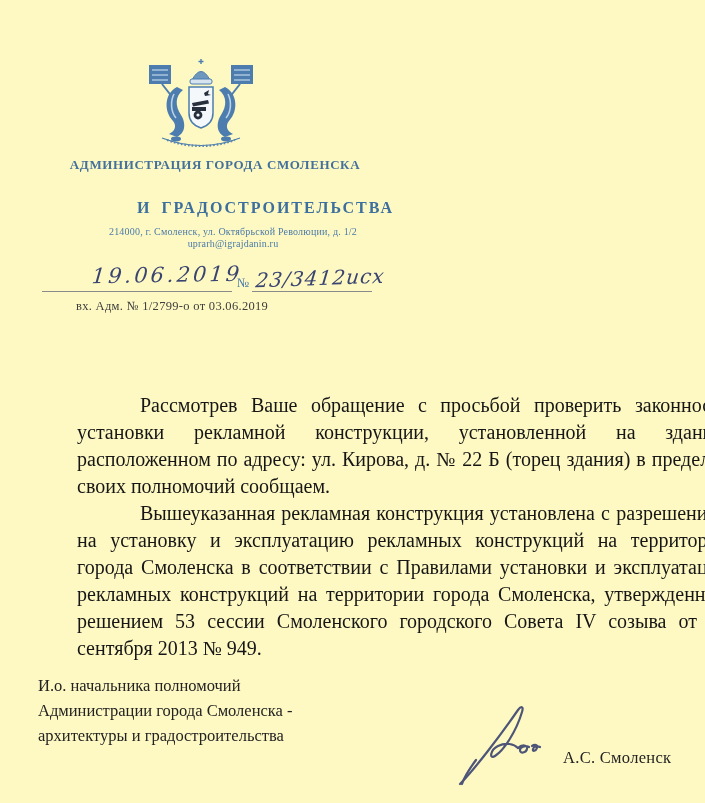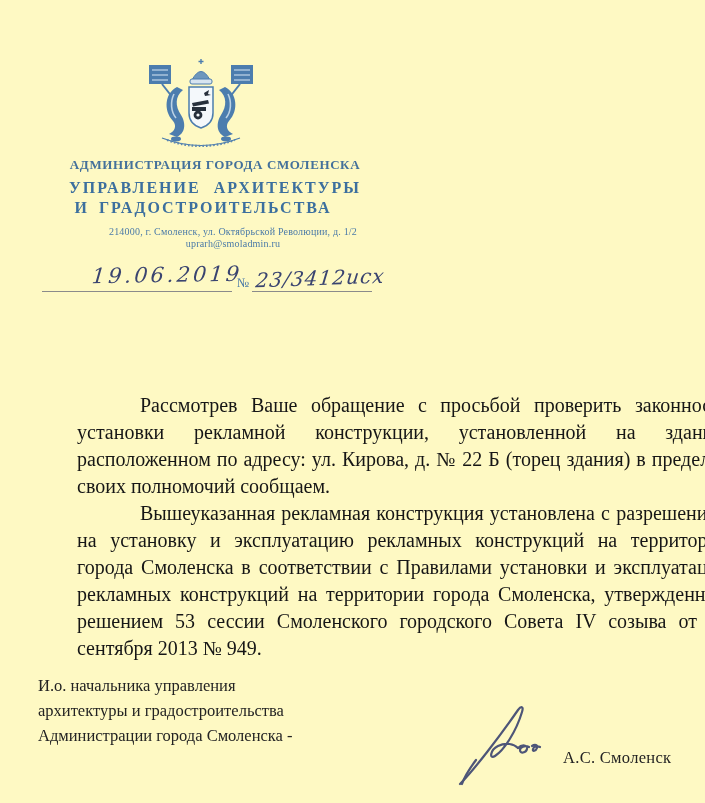--- a/index.html
+++ b/index.html
@@ -17,21 +17,21 @@
   .org-name{
     position:absolute;left:30px;top:157px;width:370px;
     text-align:center;font-weight:bold;font-size:13px;letter-spacing:.6px;
     color:#44719b;
   }
   .dept-1{
     position:absolute;left:30px;top:179px;width:370px;text-align:center;
     font-weight:bold;font-size:16px;letter-spacing:2px;word-spacing:7px;color:#3c6f9e;
   }
   .dept-2{
-    position:absolute;left:18px;top:199px;width:370px;text-align:center;
+    position:absolute;left:24px;top:199px;width:370px;text-align:right;
     font-weight:bold;font-size:16px;letter-spacing:2px;word-spacing:4px;color:#3c6f9e;
   }
   .lh-small{
     position:absolute;left:48px;width:370px;text-align:center;
     font-size:10px;color:#4a7aa8;letter-spacing:.2px;
   }
   .lh-address{top:226px;}
   .lh-email{top:238px;}
   .lh-phone{top:250px;}
   
@@ -109,43 +109,43 @@
     <circle cx="52" cy="57" r="1.6" fill="#f4f8fb"></circle>
 
     <ellipse cx="30" cy="81" rx="5" ry="2.4" fill="#4c7dae"></ellipse>
     <ellipse cx="80" cy="81" rx="5" ry="2.4" fill="#4c7dae"></ellipse>
 
     <path d="M16 80 Q55 95 94 80" stroke="#4c7dae" stroke-width="1.2" fill="none"></path>
     <path d="M21 82 Q55 94 89 82" stroke="#5b86b1" stroke-width="2.2" fill="none" stroke-dasharray="1.6 2"></path>
   </svg>
 
   <div class="org-name">АДМИНИСТРАЦИЯ ГОРОДА СМОЛЕНСКА</div>
-  <div class="dept-1">УПРАВЛЕНИЕ  АРХИТЕКТУРЫ</div>
   <div class="dept-2">И  ГРАДОСТРОИТЕЛЬСТВА</div>
 
   <div class="lh-small lh-address">214000, г. Смоленск, ул. Октябрьской Революции, д. 1/2</div>
-  <div class="lh-small lh-email">uprarh@smoladmin.ru</div>
+  <div class="lh-small lh-email">uprarh@igrajdanin.ru</div>
 
   <div class="hand hw-date">19.06.2019</div>
   <div class="num-sign">№</div>
   <div class="hand hw-number">23/3412исх</div>
   <div class="date-line"></div>
   <div class="number-line"></div>
 
+  <div class="incoming">вх. Адм.  № 1/2799-о от 03.06.2019</div>
 
 
   <div class="body-text">
     <p>Рассмотрев Ваше обращение с просьбой проверить законность установки рекламной конструкции, установленной на здании, расположенном по адресу: ул. Кирова, д. № 22 Б (торец здания) в пределах своих полномочий сообщаем.</p>
     <p>Вышеуказанная рекламная конструкция установлена с разрешением на установку и эксплуатацию рекламных конструкций на территории города Смоленска в соответствии с Правилами установки и эксплуатации рекламных конструкций на территории города Смоленска, утвержденных решением 53 сессии Смоленского городского Совета IV созыва от 30 сентября 2013 № 949.</p>
   </div>
 
   <div class="position-block">
-    <div>И.о. начальника управления</div>
+    <div>И.о. начальника полномочий</div>
+    <div>Администрации города Смоленска -</div>
     <div>архитектуры и градостроительства</div>
-    <div>Администрации города Смоленска -</div>
   </div>
 
   <svg class="sig-flourish" viewBox="0 0 110 92" xmlns="http://www.w3.org/2000/svg">
     <g fill="none" stroke="#3a4470" stroke-width="2.2" stroke-linecap="round" opacity="0.9">
       <path d="M12 86 C 26 72 52 38 70 12 C 73 8 76 8 74 14 C 68 34 56 52 47 58 C 41 62 42 52 50 48 C 58 44 66 46 70 50"></path>
       <path d="M70 50 c 4 -4 10 -3 9 1 c -1 4 -7 5 -7 1 c 0 -3 5 -5 9 -3"></path>
       <path d="M84 48 c 3 -2 6 -1 5 2 c -1 3 -5 4 -4 1 c 1 -3 5 -3 7 -2"></path>
       <path d="M28 62 C 22 70 16 80 14 86"></path>
     </g>
   </svg>

